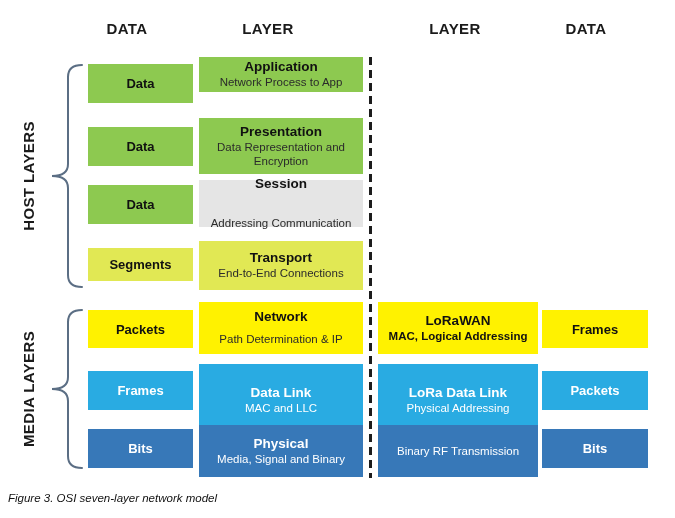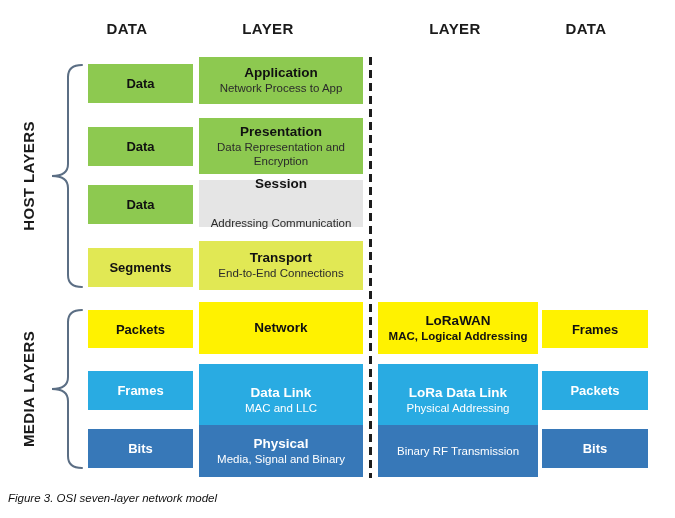--- a/index.html
+++ b/index.html
@@ -48,24 +48,24 @@
   .light .ltitle,.light .lsub{color:#ffffff;}
   .light.dbox{color:#ffffff;}
   .bsub .lsub{font-weight:bold;color:#111;}
 
   
   .cdl{left:88px;width:105px;}
   .cll{left:199px;width:164px;}
   .clr{left:378px;width:160px;}
   .cdr{left:542px;width:106px;}
   
-  .ry1{top:57px;height:47px}  .dy1{top:64px;height:39px}
+  .ry1{top:57px;height:35px}  .dy1{top:64px;height:39px}
   .ry2{top:118px;height:56px} .dy2{top:127px;height:39px}
   .ry3{top:180px;height:47px} .dy3{top:185px;height:39px}
-  .ry4{top:241px;height:49px} .dy4{top:248px;height:39px}
+  .ry4{top:241px;height:49px} .dy4{top:248px;height:33px}
   .ry5{top:302px;height:52px} .dy5{top:310px;height:38px}
   .ry6{top:364px;height:72px} .dy6{top:371px;height:39px}
   .ry7{top:425px;height:52px} .dy7{top:429px;height:39px}
 
   .caption{
     position:absolute;left:8px;top:492px;
     font-size:11.5px;font-style:italic;color:#111;
   }
 </style>
 </head>
@@ -107,20 +107,21 @@
   <div class="box lbox cll ry3" style="background-color: #e5e5e5; gap: 24px;">
     <div class="ltitle">Session</div>
     <div class="lsub">Addressing Communication</div>
   </div>
   <div class="box lbox cll ry4" style="background-color: rgb(225, 232, 84);">
     <div class="ltitle">Transport</div>
     <div class="lsub">End-to-End Connections</div>
   </div>
   <div class="box lbox cll ry5" style="background-color: rgb(255, 242, 0); gap: 7px;">
     <div class="ltitle">Network</div>
+    <div class="lsub">Path Determination &amp; IP</div>
   </div>
   <div class="box lbox cll ry6 light" style="background-color: rgb(41, 171, 226);">
     <div class="ltitle">Data Link</div>
     <div class="lsub">MAC and LLC</div>
   </div>
   <div class="box lbox cll ry7 light" style="background-color: rgb(55, 120, 184);">
     <div class="ltitle">Physical</div>
     <div class="lsub">Media, Signal and Binary</div>
   </div>
 

